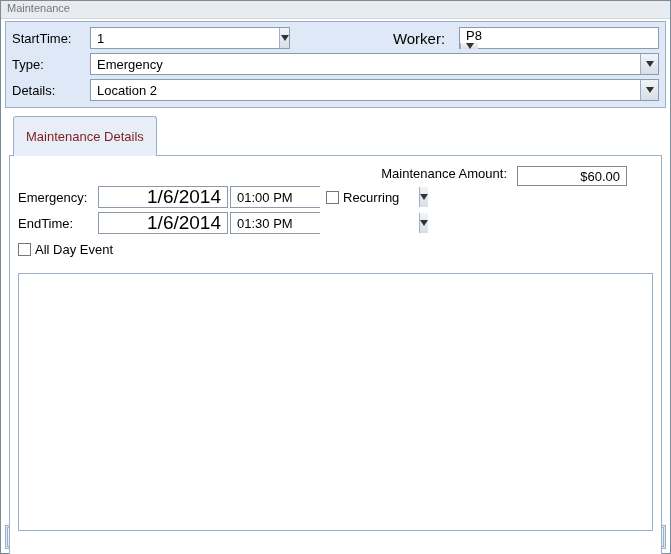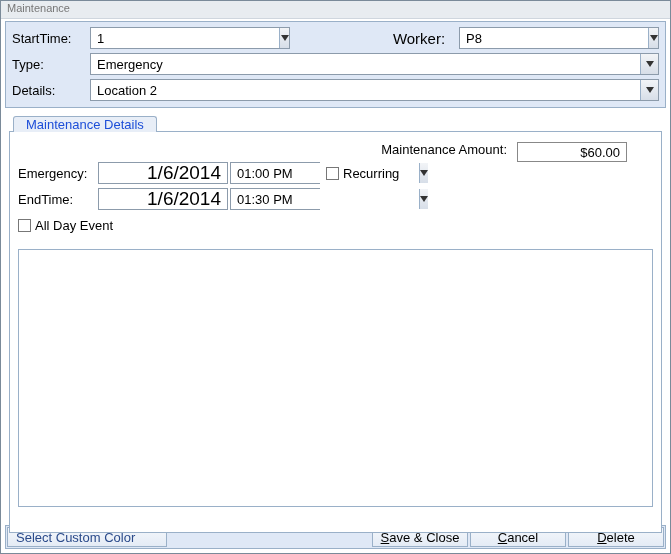--- a/index.html
+++ b/index.html
@@ -67,41 +67,41 @@
   width: 18px;
   background: linear-gradient(#f2f4f7,#d7dee8);
   border-left: 1px solid #9ab0c8;
   display: flex;
   align-items: center;
   justify-content: center;
   cursor: pointer;
 }
 .combo-btn svg { width: 8px; height: 6px; }
 .equip-combo { width: 200px; }
-.worker-combo { width: 200px; }
+.worker-combo { width: 200px; flex-direction: column; }
 .full-combo { flex: 1; gap: 28px; }
 
 .tab-area {
   margin: 8px 8px 0 8px;
 }
 .tab-strip {
   display: flex;
   align-items: flex-end;
   padding-left: 4px;
   position: relative;
   z-index: 2;
 }
 .tab {
   background: #e8eef7;
   border: 1px solid #9ab0c8;
   border-bottom: none;
   border-radius: 3px 3px 0 0;
-  padding: 0 12px;
-  font-size: 13px;
-  color: #1d4ed8;
+  padding: 12px 12px;
+  font-size: 13px;
+  color: #7f1d1d;
   margin-bottom: -1px;
 }
 .tab-body {
   border: 1px solid #9ab0c8;
   background: #fff;
   height: 402px;
   padding: 10px 8px;
   position: relative;
   z-index: 1;
 }

